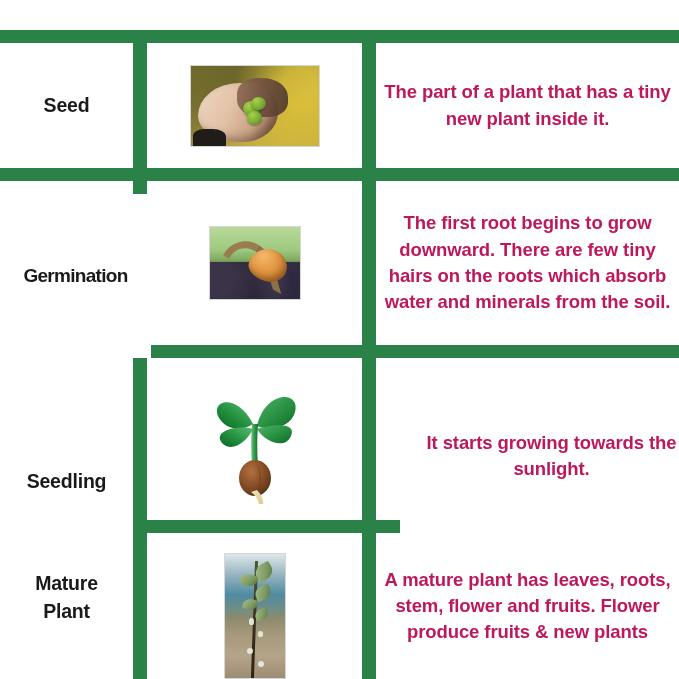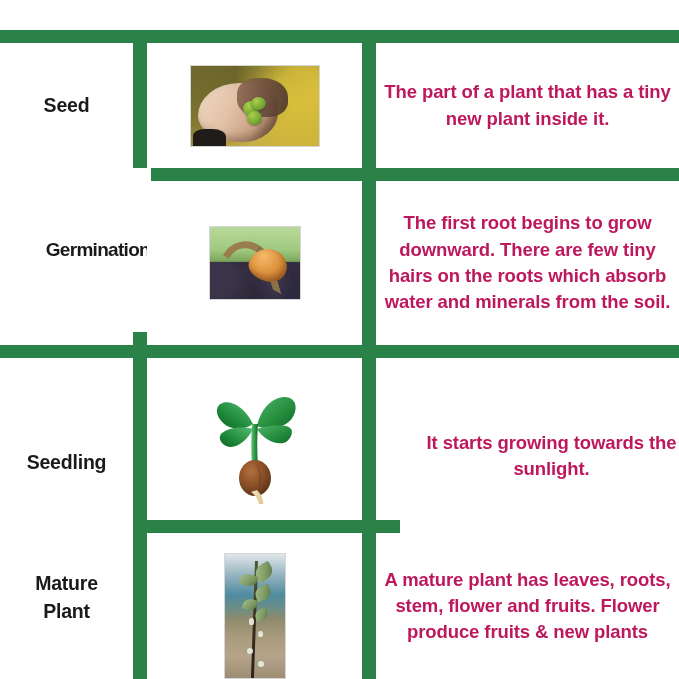--- a/index.html
+++ b/index.html
@@ -243,37 +243,37 @@
       <div class="seed-dot b"></div>
       <div class="seed-dot c"></div>
       <div class="seed-cuff"></div>
     </div>
   </div>
 
   <div class="cell" style="left:376px; top:43px; width:303px; height:125px;">
     <div class="desc">The part of a plant that has a tiny new plant inside it.</div>
   </div>
 
-  <div class="cell" style="left:0px;   top:168px; width:151px; height:164px;justify-content:flex-end;">
+  <div class="cell" style="left:0px;   top:194px; width:151px; height:164px;">
     <div class="stage-label tight">Germination</div>
   </div>
 
   <div class="cell" style="left:147px; top:181px; width:215px; height:164px;">
     <div class="pic pic-germ">
       <div class="germ-soil"></div>
       <div class="germ-root"></div>
       <div class="germ-bean"></div>
     </div>
   </div>
 
   <div class="cell" style="left:376px; top:181px; width:303px; height:164px;">
     <div class="desc">The first root begins to grow downward. There are few tiny hairs on the roots which absorb water and minerals from the soil.</div>
   </div>
 
-  <div class="cell" style="left:0px;   top:358px; width:133px; height:209px;">
+  <div class="cell" style="left:0px;   top:377px; width:133px; height:209px;">
     <div class="stage-label">Seedling</div>
   </div>
 
   <div class="cell" style="left:147px; top:358px; width:215px; height:162px;">
     <div class="pic pic-seedling">
       <svg viewBox="0 0 124 130" width="124" height="130">
         <defs>
           <linearGradient id="leafA" x1="0" y1="0" x2="1" y2="1">
             <stop offset="0%" stop-color="#4fb36b"></stop>
             <stop offset="55%" stop-color="#27903f"></stop>

